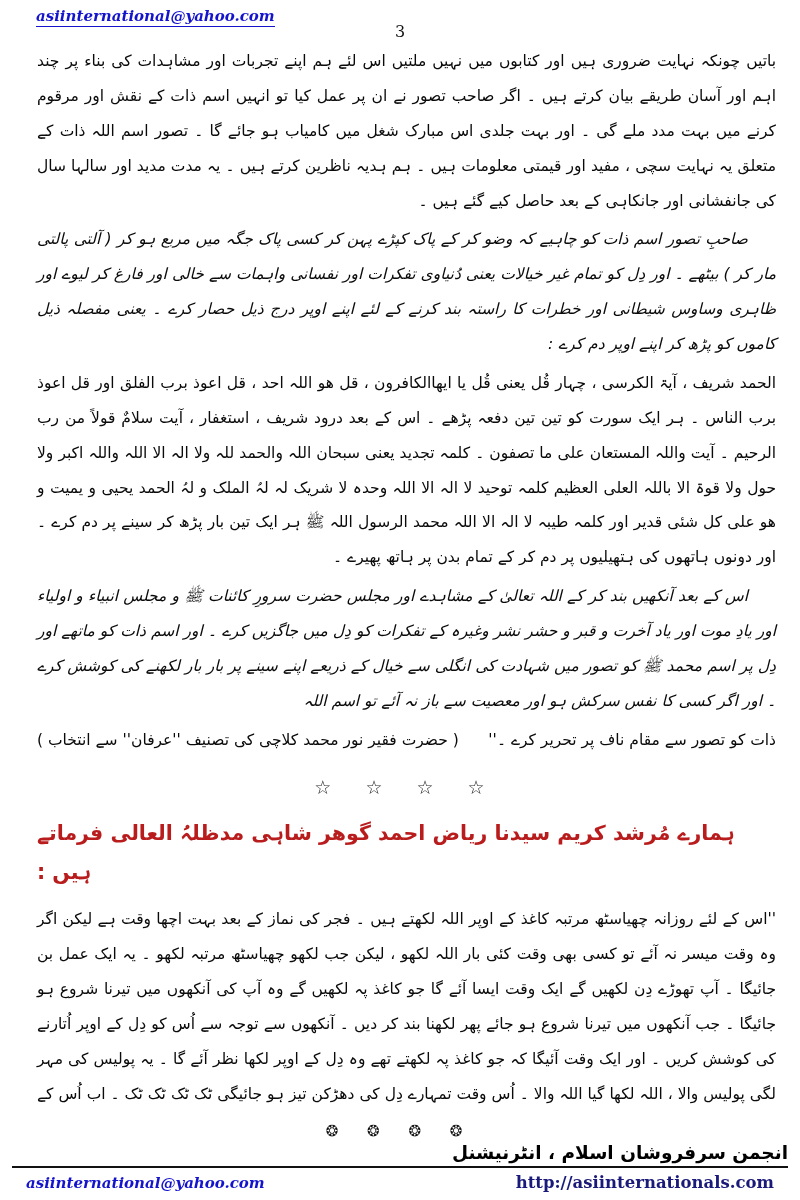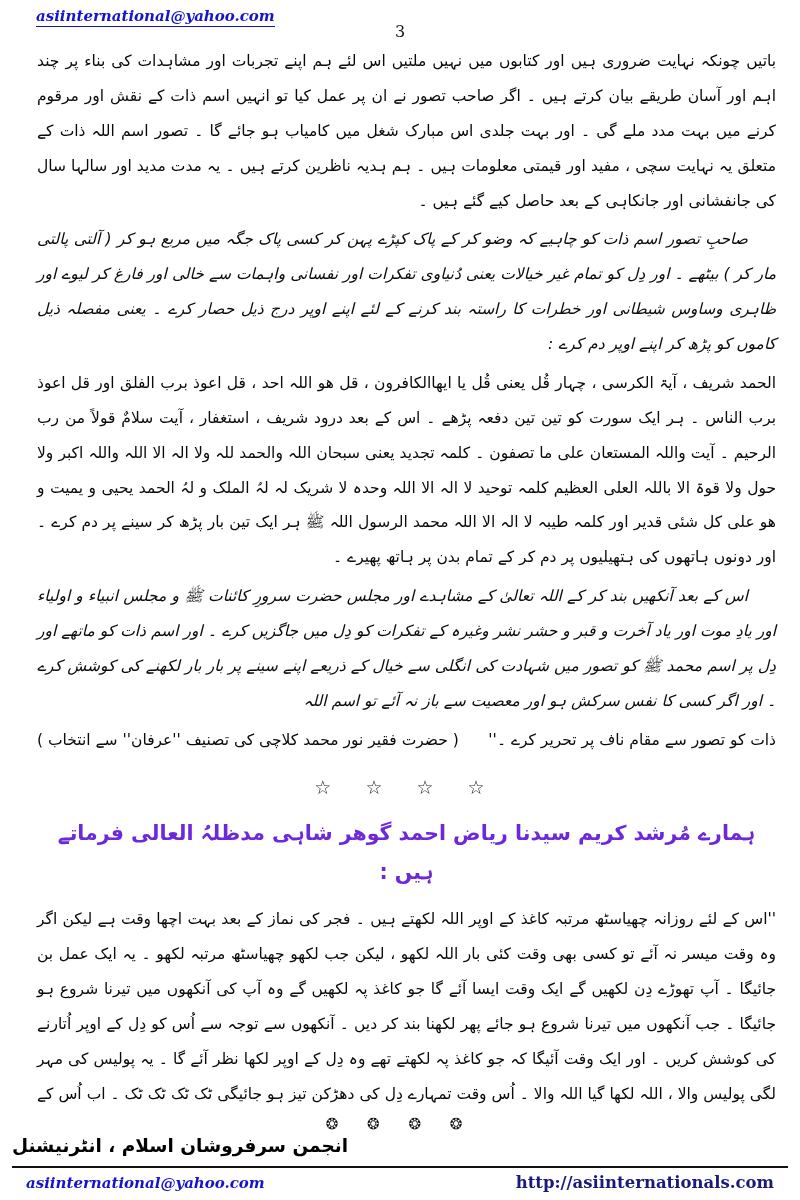--- a/index.html
+++ b/index.html
@@ -45,46 +45,46 @@
   .stars{
     text-align:center;
     font-size:19px;
     letter-spacing:14px;
     margin:8px 0 6px 0;
     color:#222;
   }
   .heading{
     font-weight:bold;
     font-size:20.5px;
-    text-align:center;
+    text-align:left;
     line-height:1.9;
     margin:4px 0 10px 0;
-    color:#6d28d9;
+    color:#b91c1c;
   }
   .blue-attr{color:#1e1ecd;}
   .green-paren{color:#2e8b2e;font-weight:bold;}
   .footer{
     position:absolute;left:0;right:0;bottom:4px;
     background:#ffffff;
     padding-top:4px;
   }
   .ornaments{
     text-align:center;
     font-size:15px;
     letter-spacing:12px;
     color:#111;
     margin-bottom:2px;
   }
   .org-name{
     direction:rtl;
-    text-align:left;
+    text-align:right;
     font-weight:bold;
     font-size:18.5px;
     color:#000;
-    margin-bottom:10px;
+    margin-bottom:3px;
   }
   .rule{
     border:0;border-top:2px solid #111;
     margin:0 0 5px 0;
   }
   .footer-row{
     display:flex;
     justify-content:space-between;
     align-items:baseline;
     padding:0 14px 4px 14px;

